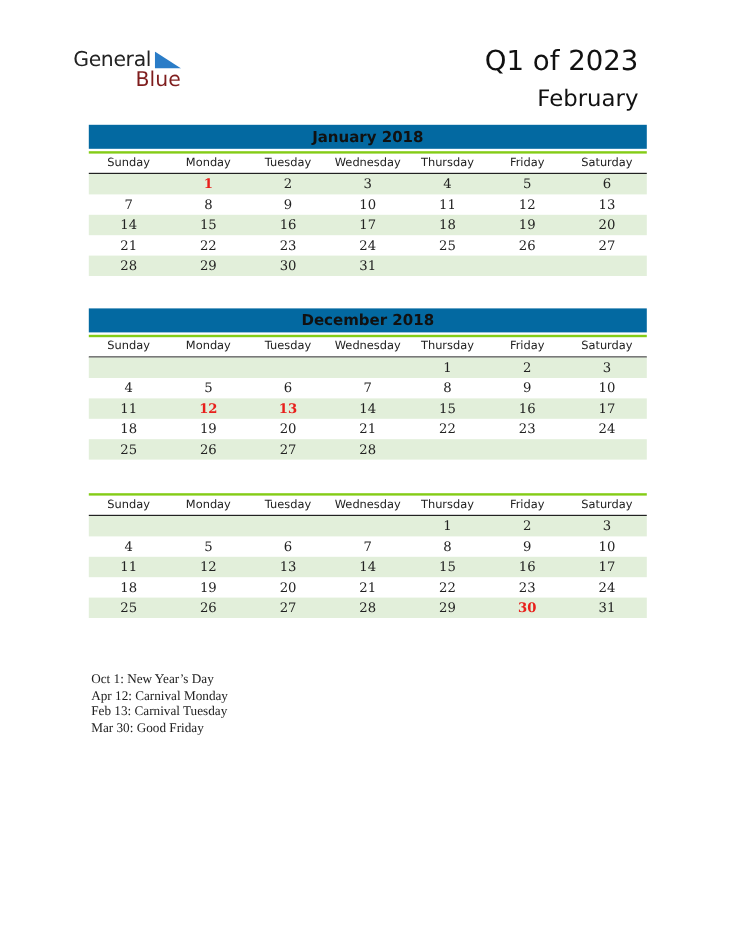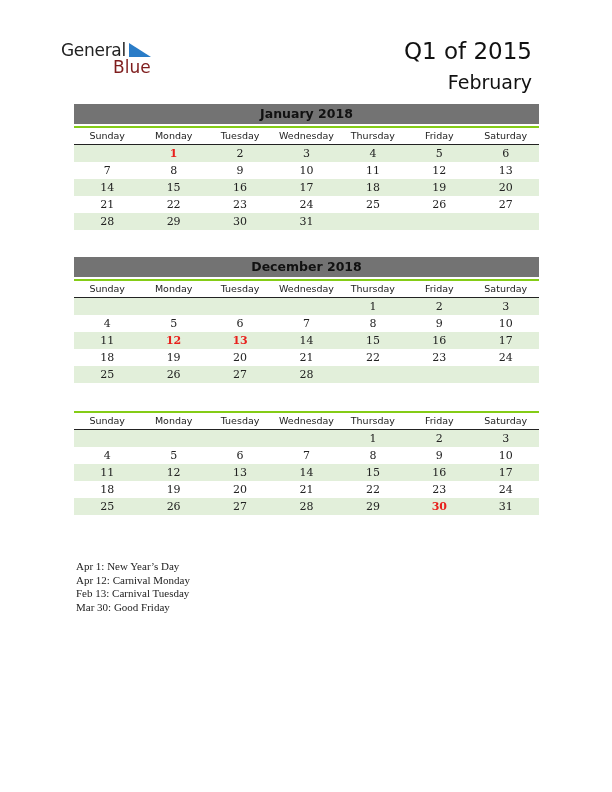--- a/index.html
+++ b/index.html
@@ -4,41 +4,41 @@
 <style>
   html, body { margin:0; padding:0; background:#ffffff; }
   body { width:612px; height:792px; position:relative; overflow:hidden; font-family:"DejaVu Sans", sans-serif; color:#222; }
   .logo { position:absolute; left:61px; top:40px; }
   .logo .general { font-size:17px; color:#222; letter-spacing:-0.3px; }
   .logo .blue { position:absolute; left:52px; top:17px; font-size:17px; color:#7f1d1d; }
   .logo svg { position:absolute; left:68px; top:3px; }
   .title { position:absolute; right:80px; top:38px; font-size:23px; color:#111; text-align:right; }
   .country { position:absolute; right:80px; top:71px; font-size:19px; color:#111; text-align:right; }
   .month { position:absolute; left:74px; width:465px; }
-  .month-header { background:#737373; height:20px; line-height:20px; text-align:center; font-weight:bold; font-size:12.5px; color:#111; }
+  .month-header { background:#0369a1; height:20px; line-height:20px; text-align:center; font-weight:bold; font-size:12.5px; color:#111; }
   .dow-row { display:flex; border-top:2px solid #84cc16; border-bottom:1.5px solid #222; height:16px; line-height:16px; margin-top:2px; }
   .dow-row span { flex:1; text-align:center; font-size:9.5px; color:#222; }
   .week { display:flex; height:17px; line-height:17px; }
   .week.alt { background:#e2efda; }
   .week span { flex:1; text-align:center; font-family:"DejaVu Serif", serif; font-size:11px; color:#222; }
   .week span.holiday { color:#e8201c; font-weight:bold; }
   .notes { position:absolute; left:76px; top:560px; font-family:"Liberation Serif", serif; font-size:11px; line-height:13.5px; color:#222; }
 </style>
 </head>
 <body>
 
 <div class="logo">
   <span class="general">General</span>
   <svg width="22" height="14" viewBox="0 0 22 14">
       <polygon points="0,0 0,14 22,14" fill="#2a7cc7"></polygon>
     </svg>
   <span class="blue">Blue</span>
 </div>
 
-<div class="title">Q1 of 2015</div>
+<div class="title">Q1 of 2023</div>
 <div class="country">February</div>
 
 <div id="months-container">
     <div class="month" style="top: 104px;">
       <div class="month-header">January 2018</div>
       <div class="dow-row">
         <span>Sunday</span>
         <span>Monday</span>
         <span>Tuesday</span>
         <span>Wednesday</span>
@@ -201,17 +201,17 @@
         <span>27</span>
         <span>28</span>
         <span>29</span>
         <span class="holiday">30</span>
         <span>31</span>
       </div>
     </div>
   </div>
 
 <div class="notes">
-  <div>Apr 1: New Year’s Day</div>
+  <div>Oct 1: New Year’s Day</div>
   <div>Apr 12: Carnival Monday</div>
   <div>Feb 13: Carnival Tuesday</div>
   <div>Mar 30: Good Friday</div>
 </div>
 
 </body></html>

